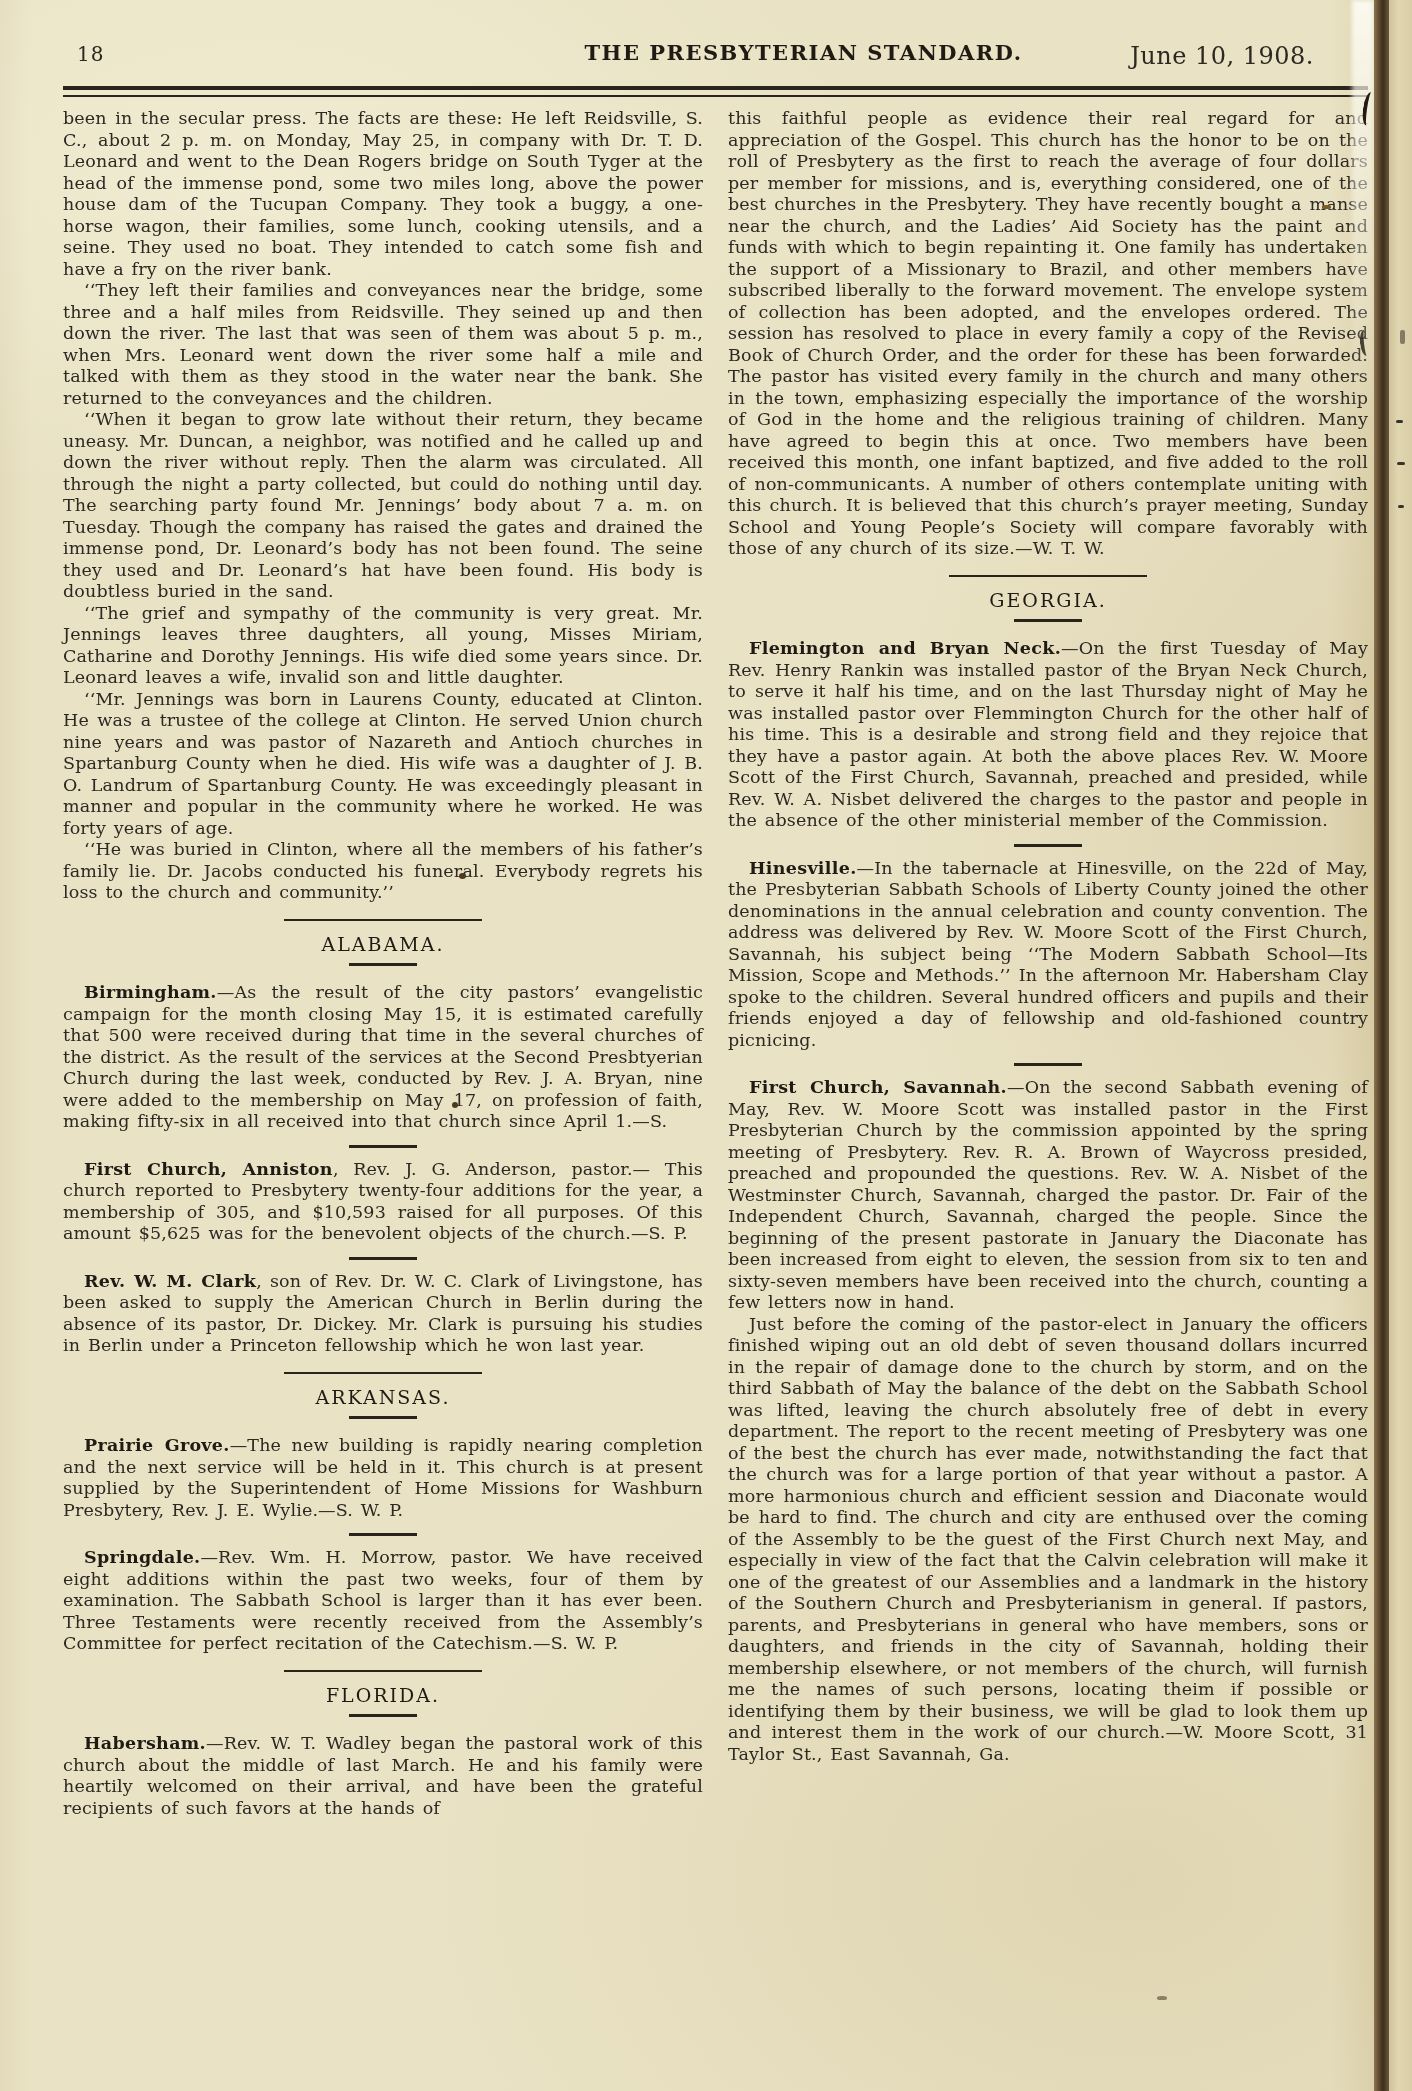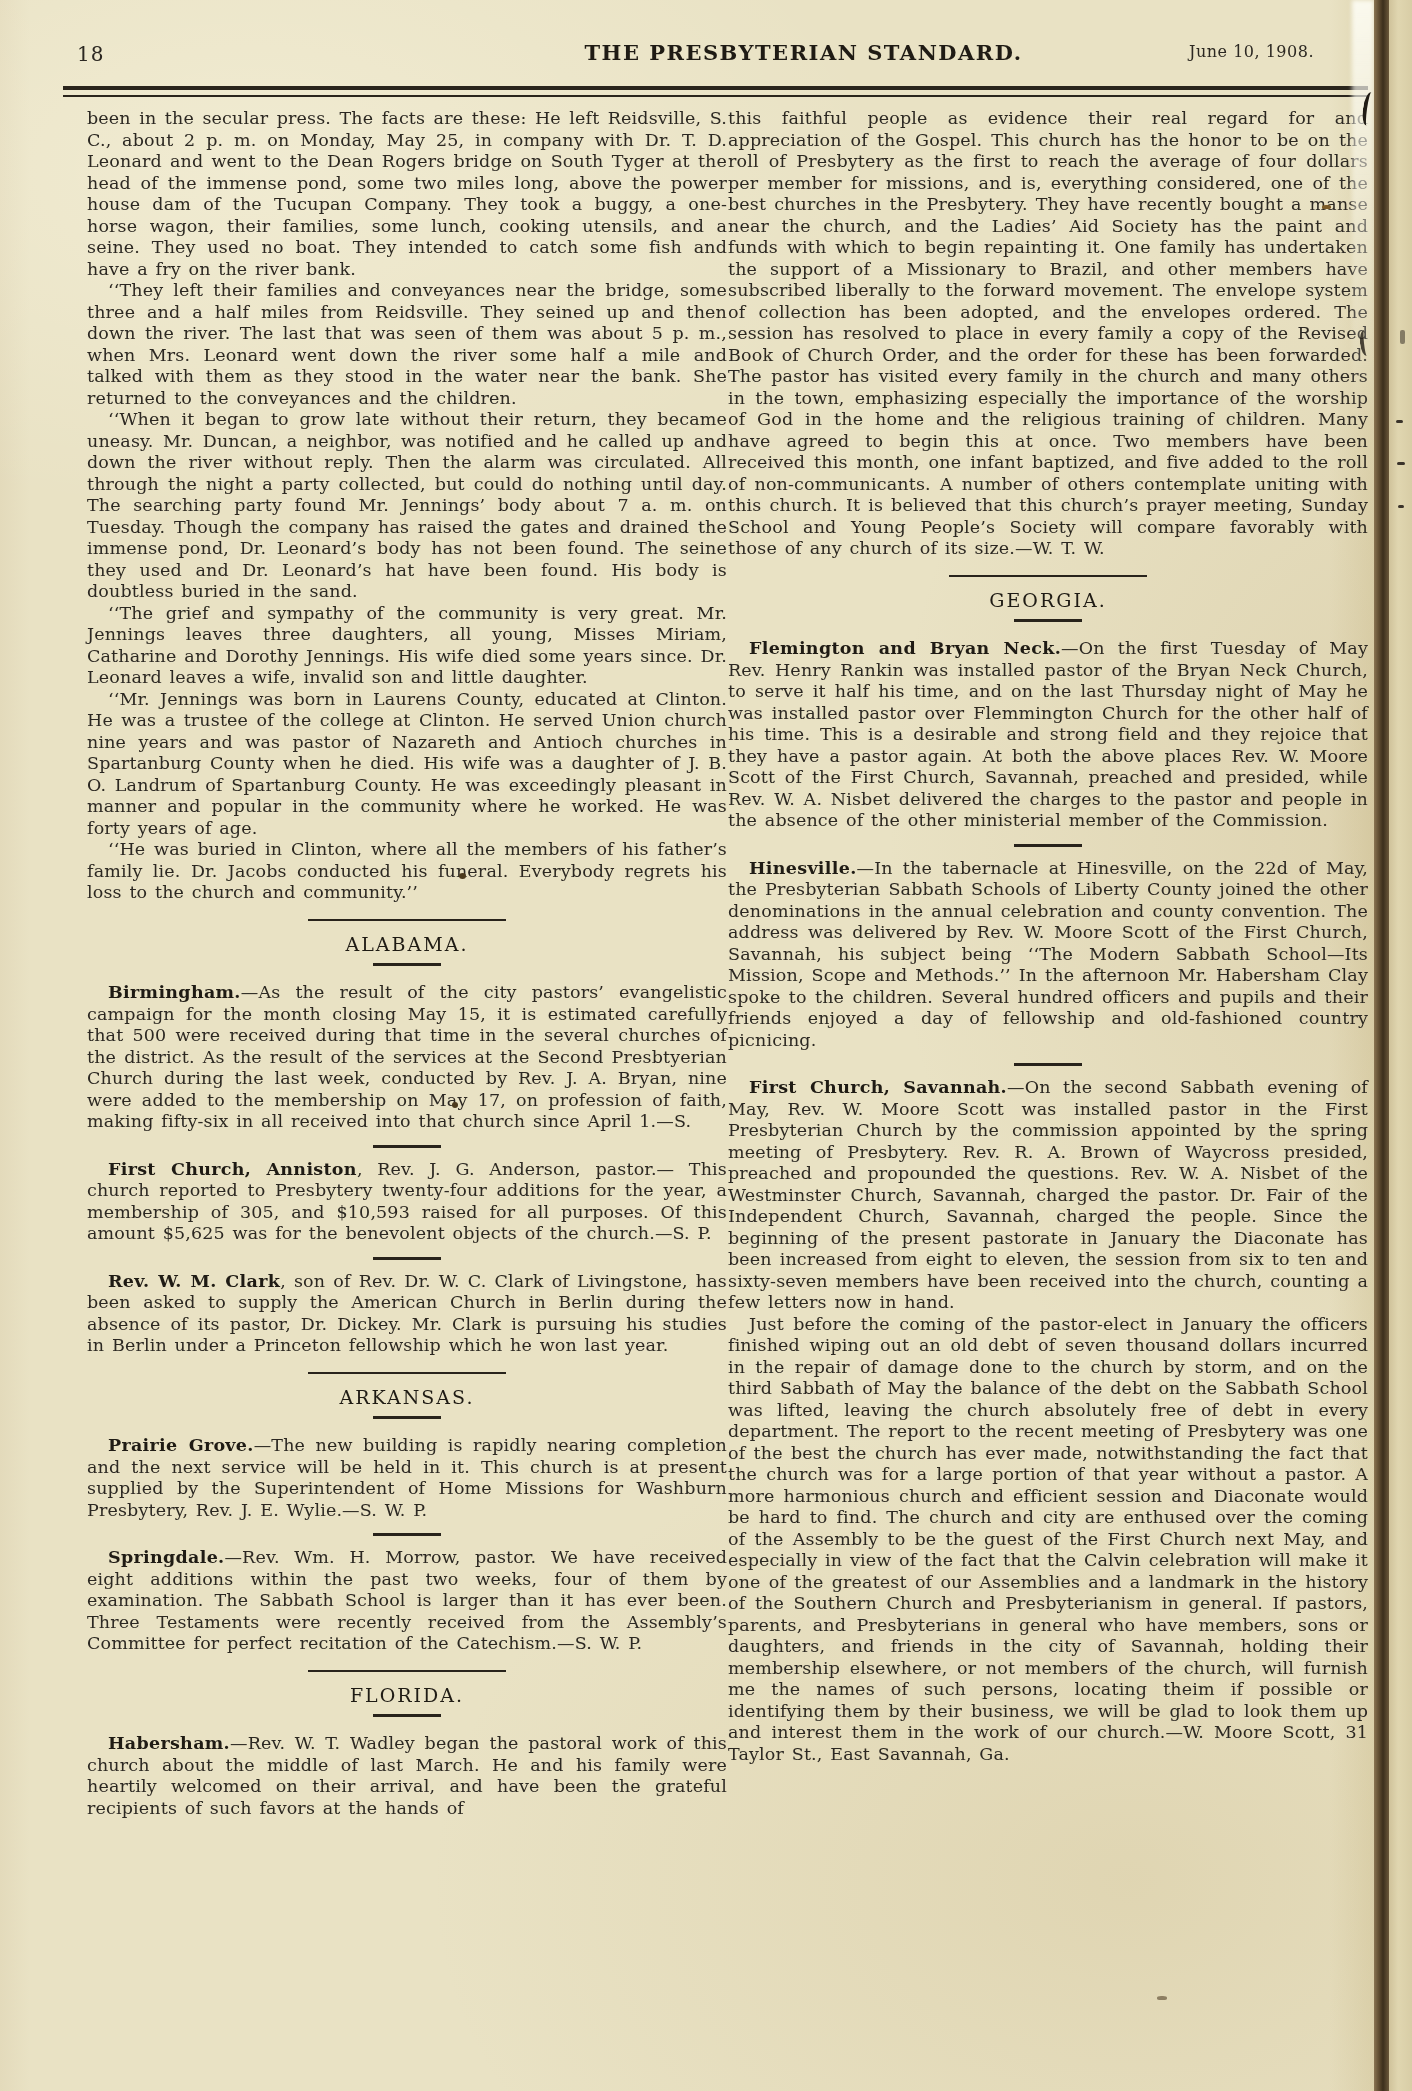--- a/index.html
+++ b/index.html
@@ -25,32 +25,32 @@
     color:var(--ink);
   }
   
   .masthead{position:absolute;top:30px;left:63px;right:48px;height:46px;}
   .page-number{position:absolute;left:14px;top:12px;font-size:20px;letter-spacing:1px;}
   .masthead-title{
     position:absolute;left:50%;top:10px;transform:translateX(-50%);
     margin:0 0 17px 90px;font-size:21px;font-weight:bold;letter-spacing:1.5px;white-space:nowrap;
     color:var(--heading-ink);
   }
-  .masthead-date{position:absolute;right:50px;top:12px;font-size:16px;letter-spacing:.5px;white-space:nowrap;text-align:center;}
+  .masthead-date{position:absolute;right:50px;top:12px;font-size:24px;letter-spacing:.5px;white-space:nowrap;text-align:center;}
   .header-rule{
     position:absolute;top:86px;left:63px;width:1305px;height:5px;
     border-top:4px solid #2a251c;border-bottom:2px solid #2a251c;
   }
   
   .col{
     position:absolute;top:108px;width:640px;
     font-size:17.5px;line-height:21.5px;
     text-align:justify;word-spacing:2px;letter-spacing:.15px;
   }
-  .col-left{left:63px;margin-left:24px;}
+  .col-left{left:63px;}
   .col-right{left:728px;}
   .col p{margin:0;text-indent:1.2em;}
   .col p.no-indent{text-indent:0;}
   strong[data-name="item-lead"]{font-weight:bold;letter-spacing:.3px;color:var(--heading-ink);}
   .section-overline{width:198px;height:2px;background:#28231b;margin:15px auto 0;}
   .section-heading{
     margin:13px 0 8px;text-align:center;font-size:19px;font-weight:normal;
     letter-spacing:2px;color:var(--heading-ink);text-indent:0;
   }
   .section-underline{width:68px;height:3px;background:#28231b;margin:0 auto 16px;}

